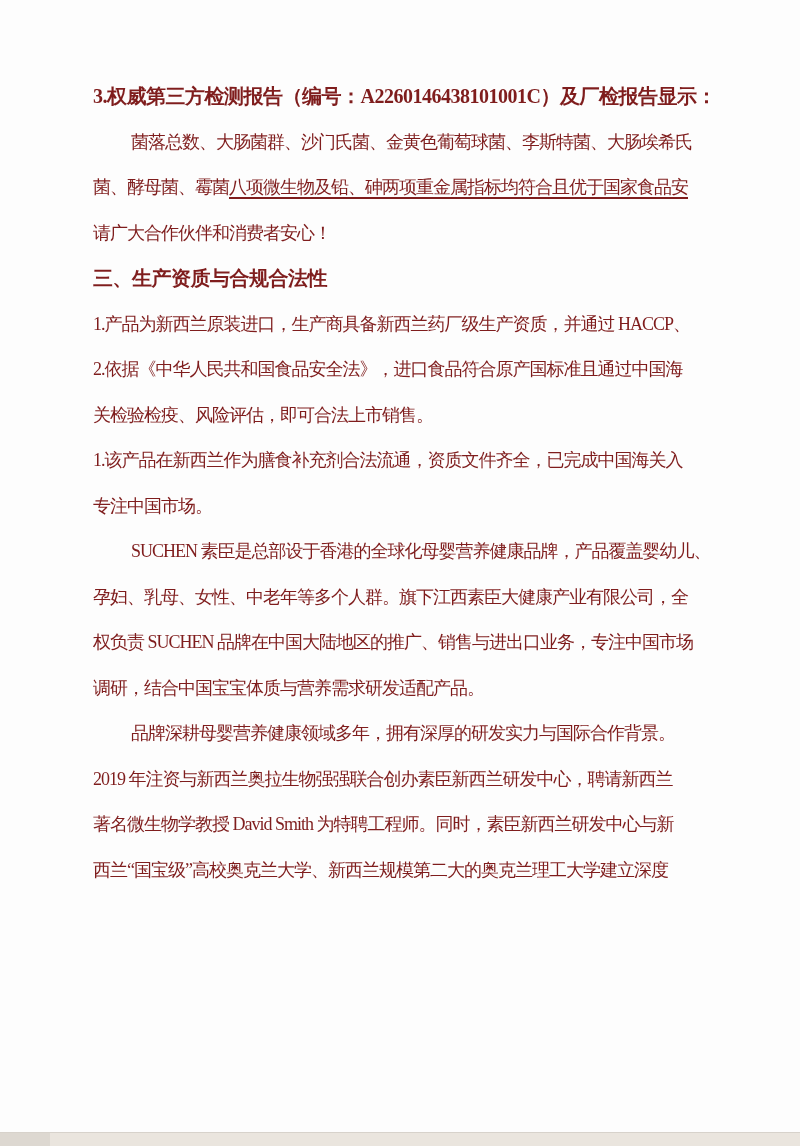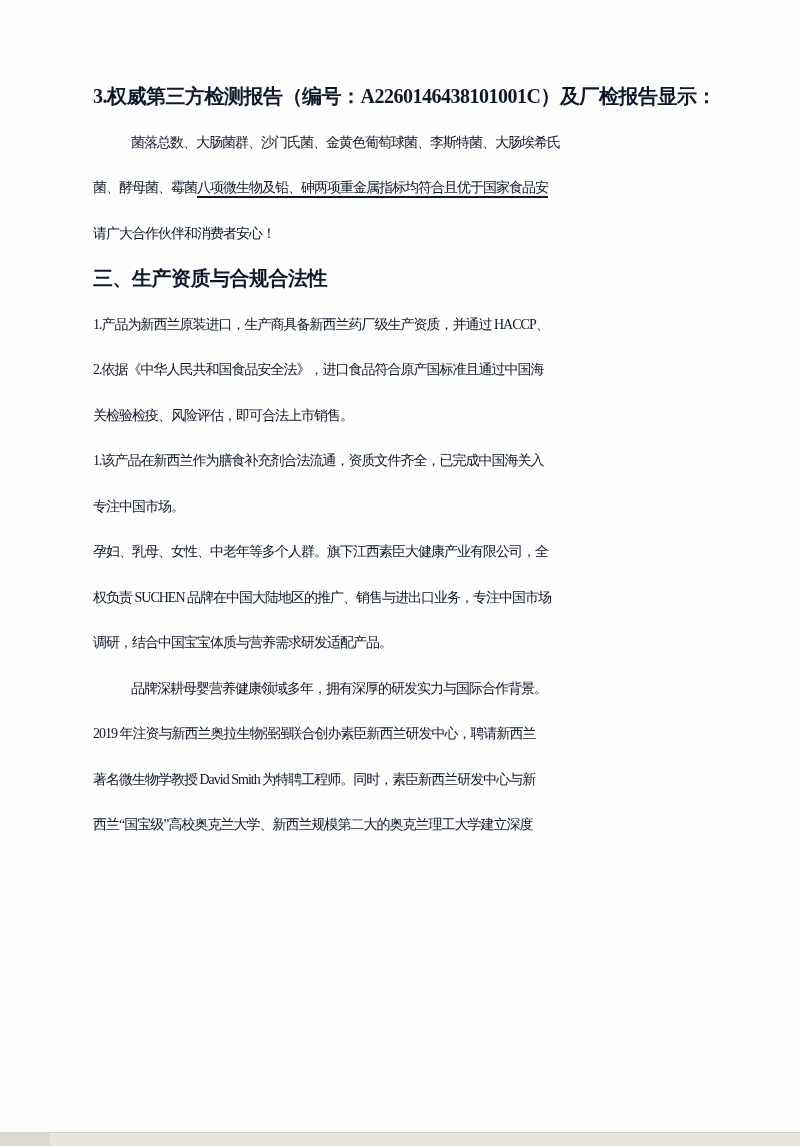--- a/index.html
+++ b/index.html
@@ -15,21 +15,21 @@
   .doc {
     position: absolute;
     top: 74px;
     left: 93px;
     width: 620px;
   }
   .line {
     line-height: 45.5px;
     height: 45.5px;
     white-space: nowrap;
-    font-size: 14px;
+    font-size: 18px;
     letter-spacing: -1px;
   }
   .line.heading {
     font-size: 20px;
     font-weight: bold;
     letter-spacing: -0.5px;
   }
   .line.indent { padding-left: 38px; }
   .seg.u {
     text-decoration: underline;
@@ -44,32 +44,33 @@
   }
   .bottom-bar-left {
     position: absolute;
     left: 0; top: 0; bottom: 0;
     width: 50px;
   }
 </style>
 </head>
 <body>
 
-<div class="page" style="background: rgb(253, 253, 253); color: #0f172a;">
+<div class="page" style="background: rgb(253, 253, 253); color: #7f1d1d;">
   <div class="doc">
       <div class="line heading"><span class="seg">3.权威第三方检测报告（编号：A2260146438101001C）及厂检报告显示：</span></div>
       <div class="line body indent"><span class="seg">菌落总数、大肠菌群、沙门氏菌、金黄色葡萄球菌、李斯特菌、大肠埃希氏</span></div>
       <div class="line body"><span class="seg">菌、酵母菌、霉菌</span><span class="seg u">八项微生物及铅、砷两项重金属指标均符合且优于国家食品安</span></div>
       <div class="line body"><span class="seg">请广大合作伙伴和消费者安心！</span></div>
       <div class="line heading"><span class="seg">三、生产资质与合规合法性</span></div>
       <div class="line body"><span class="seg">1.产品为新西兰原装进口，生产商具备新西兰药厂级生产资质，并通过 HACCP、</span></div>
       <div class="line body"><span class="seg">2.依据《中华人民共和国食品安全法》，进口食品符合原产国标准且通过中国海</span></div>
       <div class="line body"><span class="seg">关检验检疫、风险评估，即可合法上市销售。</span></div>
       <div class="line body"><span class="seg">1.该产品在新西兰作为膳食补充剂合法流通，资质文件齐全，已完成中国海关入</span></div>
       <div class="line body"><span class="seg">专注中国市场。</span></div>
+      <div class="line body indent"><span class="seg">SUCHEN 素臣是总部设于香港的全球化母婴营养健康品牌，产品覆盖婴幼儿、</span></div>
       <div class="line body"><span class="seg">孕妇、乳母、女性、中老年等多个人群。旗下江西素臣大健康产业有限公司，全</span></div>
       <div class="line body"><span class="seg">权负责 SUCHEN 品牌在中国大陆地区的推广、销售与进出口业务，专注中国市场</span></div>
       <div class="line body"><span class="seg">调研，结合中国宝宝体质与营养需求研发适配产品。</span></div>
       <div class="line body indent"><span class="seg">品牌深耕母婴营养健康领域多年，拥有深厚的研发实力与国际合作背景。</span></div>
       <div class="line body"><span class="seg">2019 年注资与新西兰奥拉生物强强联合创办素臣新西兰研发中心，聘请新西兰</span></div>
       <div class="line body"><span class="seg">著名微生物学教授 David Smith 为特聘工程师。同时，素臣新西兰研发中心与新</span></div>
       <div class="line body"><span class="seg">西兰“国宝级”高校奥克兰大学、新西兰规模第二大的奥克兰理工大学建立深度</span></div>
     </div>
   <div class="bottom-bar" style="background: rgb(234, 229, 222); border-top-color: rgb(215, 210, 203);">
     <div class="bottom-bar-left" style="background: rgb(221, 216, 209);"></div>

